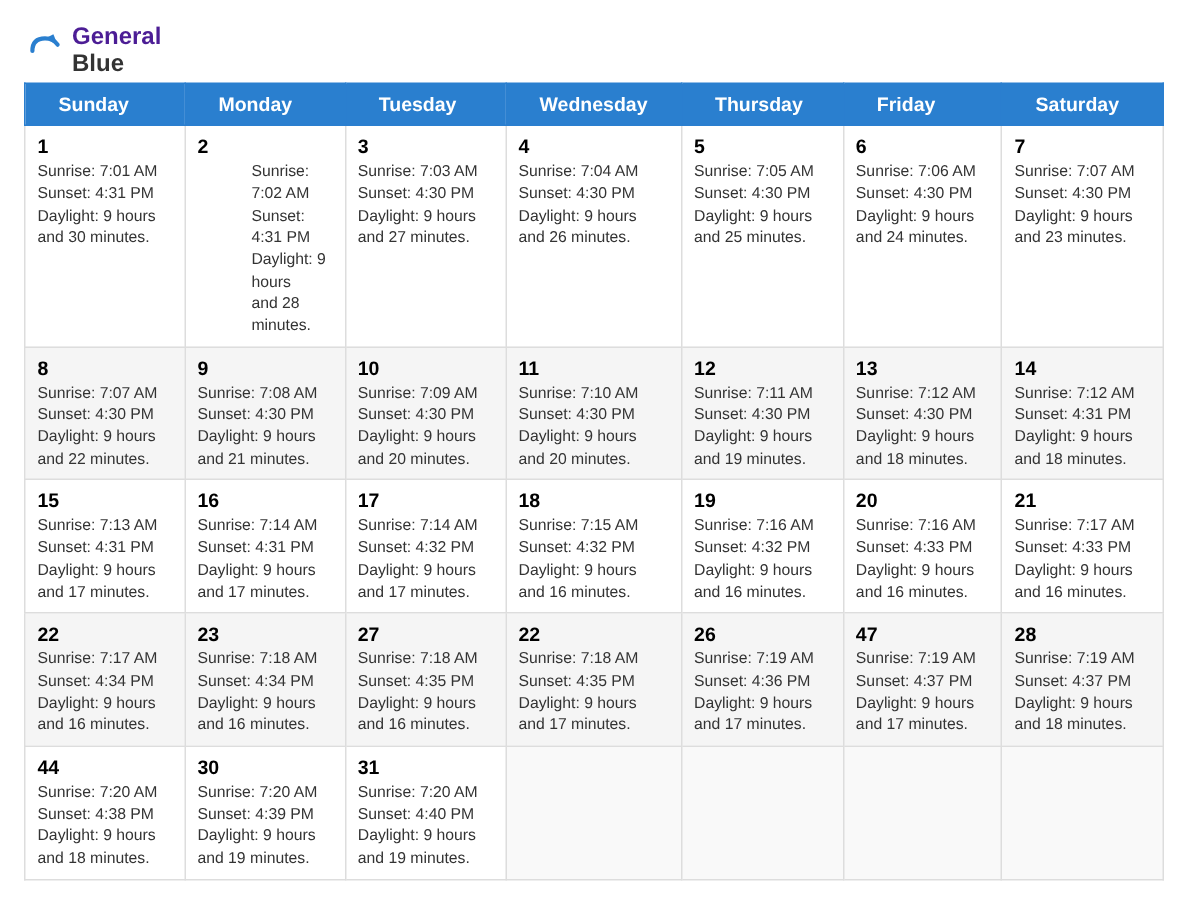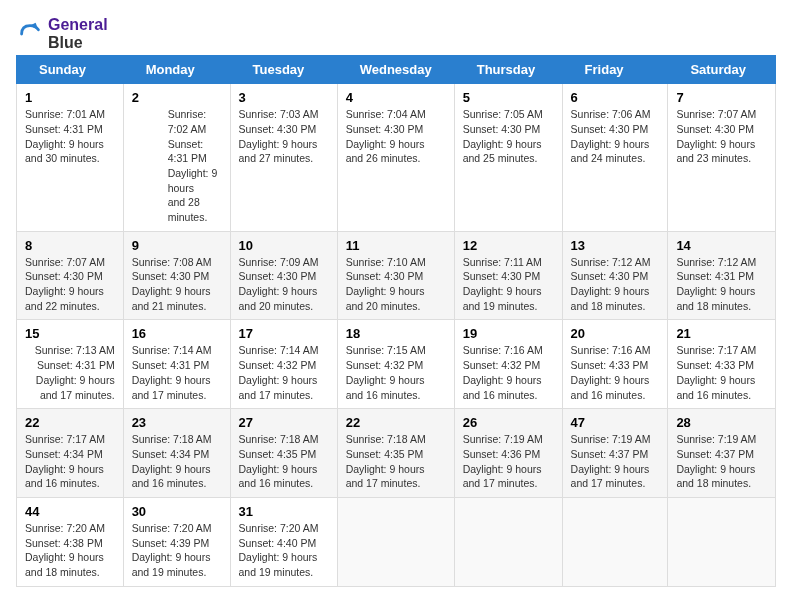--- a/index.html
+++ b/index.html
@@ -211,21 +211,21 @@
           <span class="day-number">14</span>
           <div class="day-info" style="white-space: pre-line;">Sunrise: 7:12 AM
 Sunset: 4:31 PM
 Daylight: 9 hours
 and 18 minutes.</div>
         </td>
       </tr>
       <tr>
         <td>
           <span class="day-number">15</span>
-          <div class="day-info" style="white-space: pre-line; text-align: right;">Sunrise: 7:13 AM
+          <div class="day-info" style="white-space: pre-line;">Sunrise: 7:13 AM
 Sunset: 4:31 PM
 Daylight: 9 hours
 and 17 minutes.</div>
         </td>
         <td>
           <span class="day-number">16</span>
           <div class="day-info" style="white-space: pre-line;">Sunrise: 7:14 AM
 Sunset: 4:31 PM
 Daylight: 9 hours
 and 17 minutes.</div>

